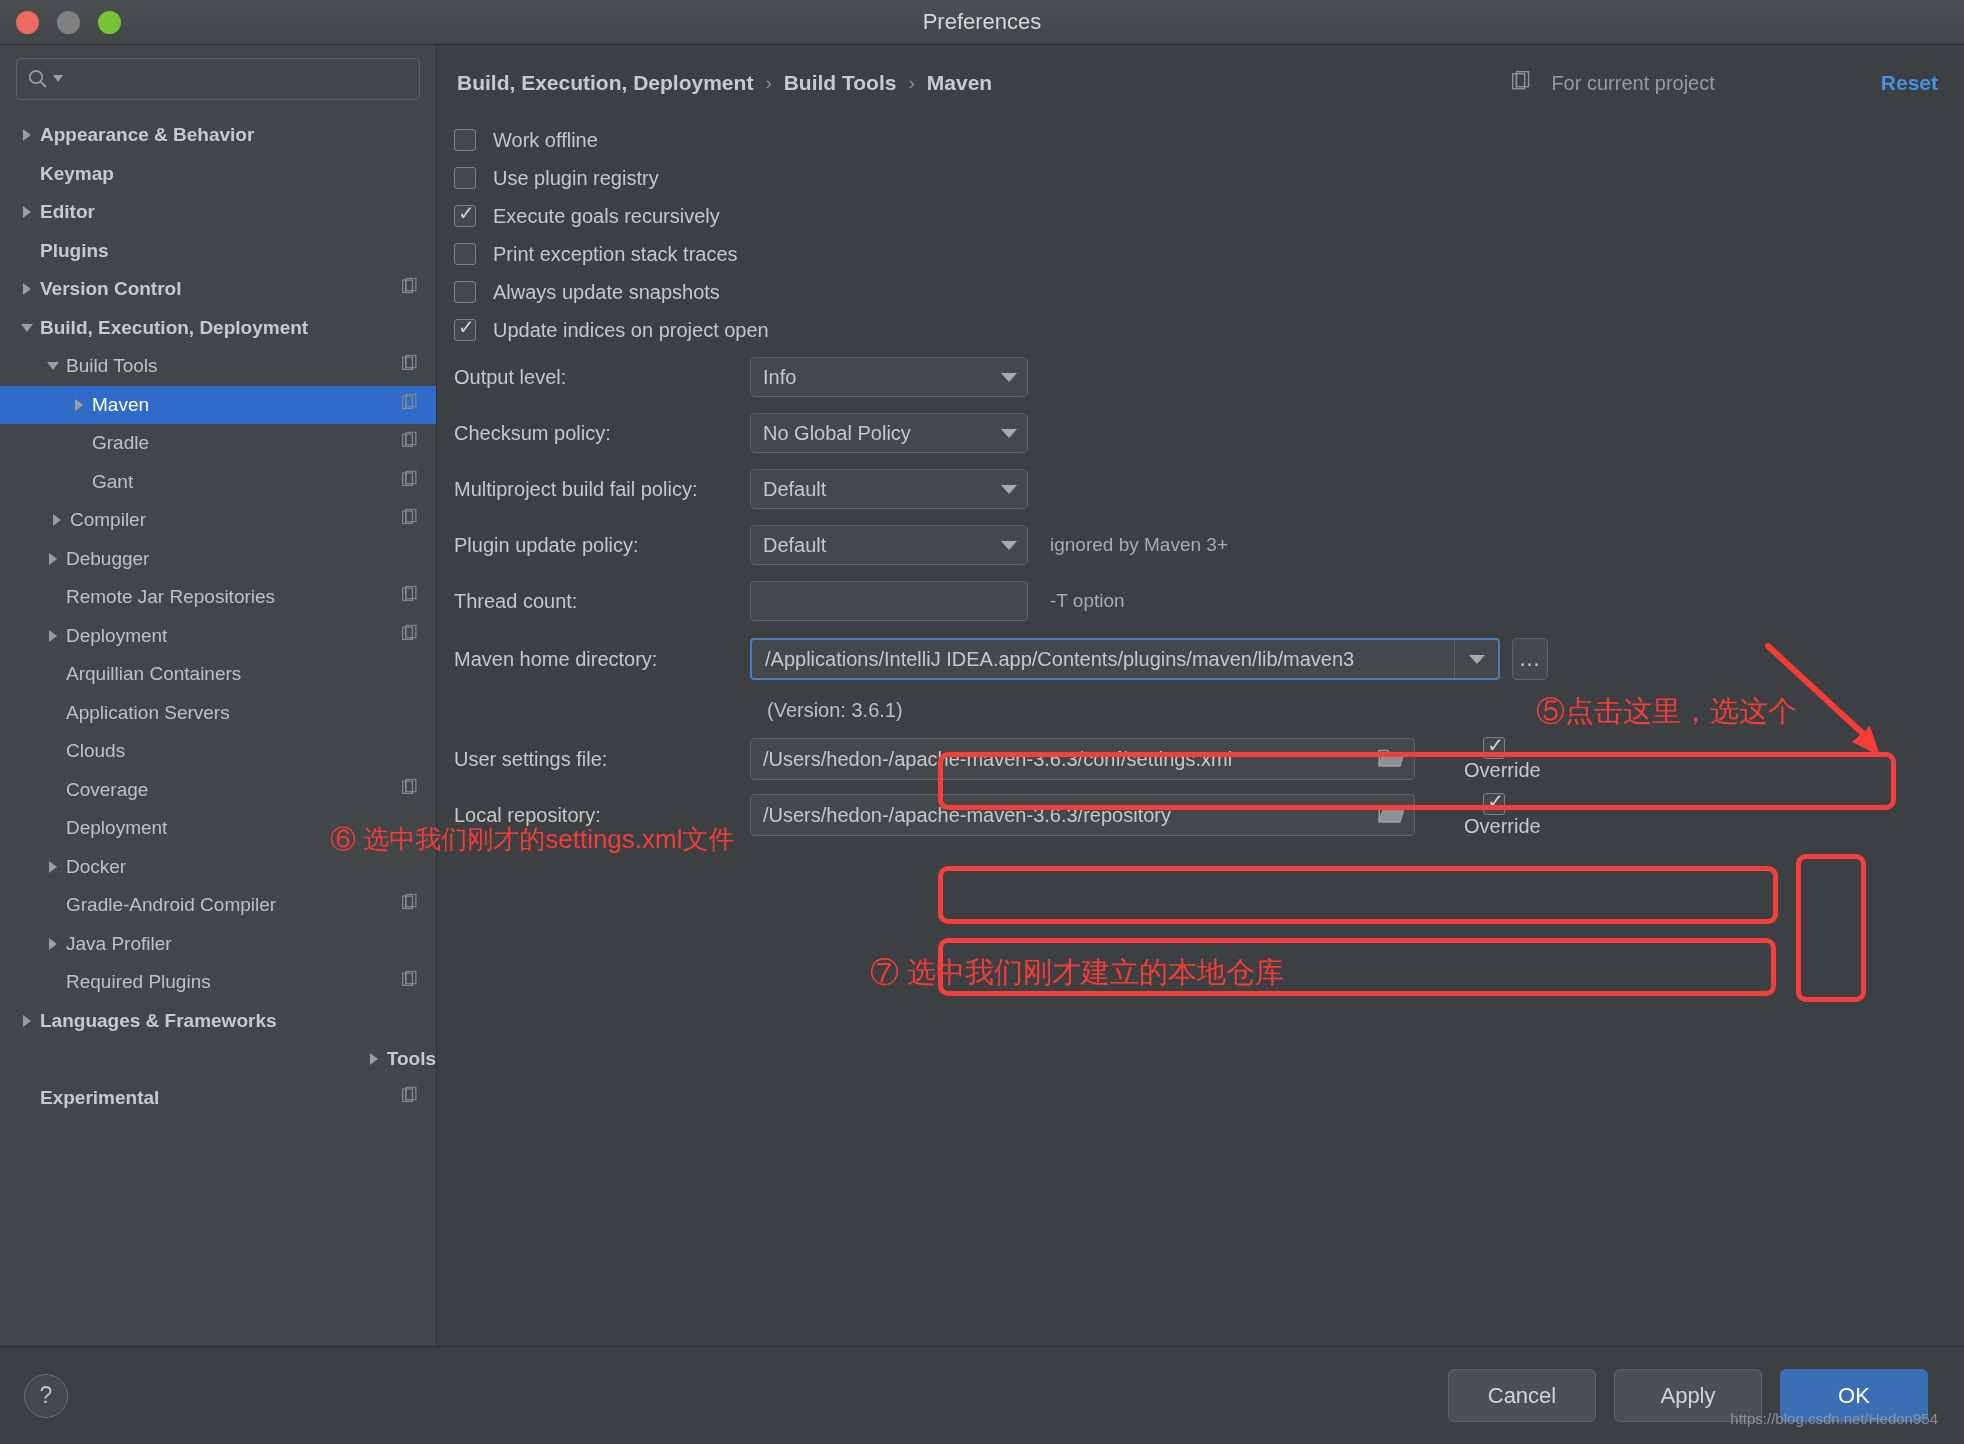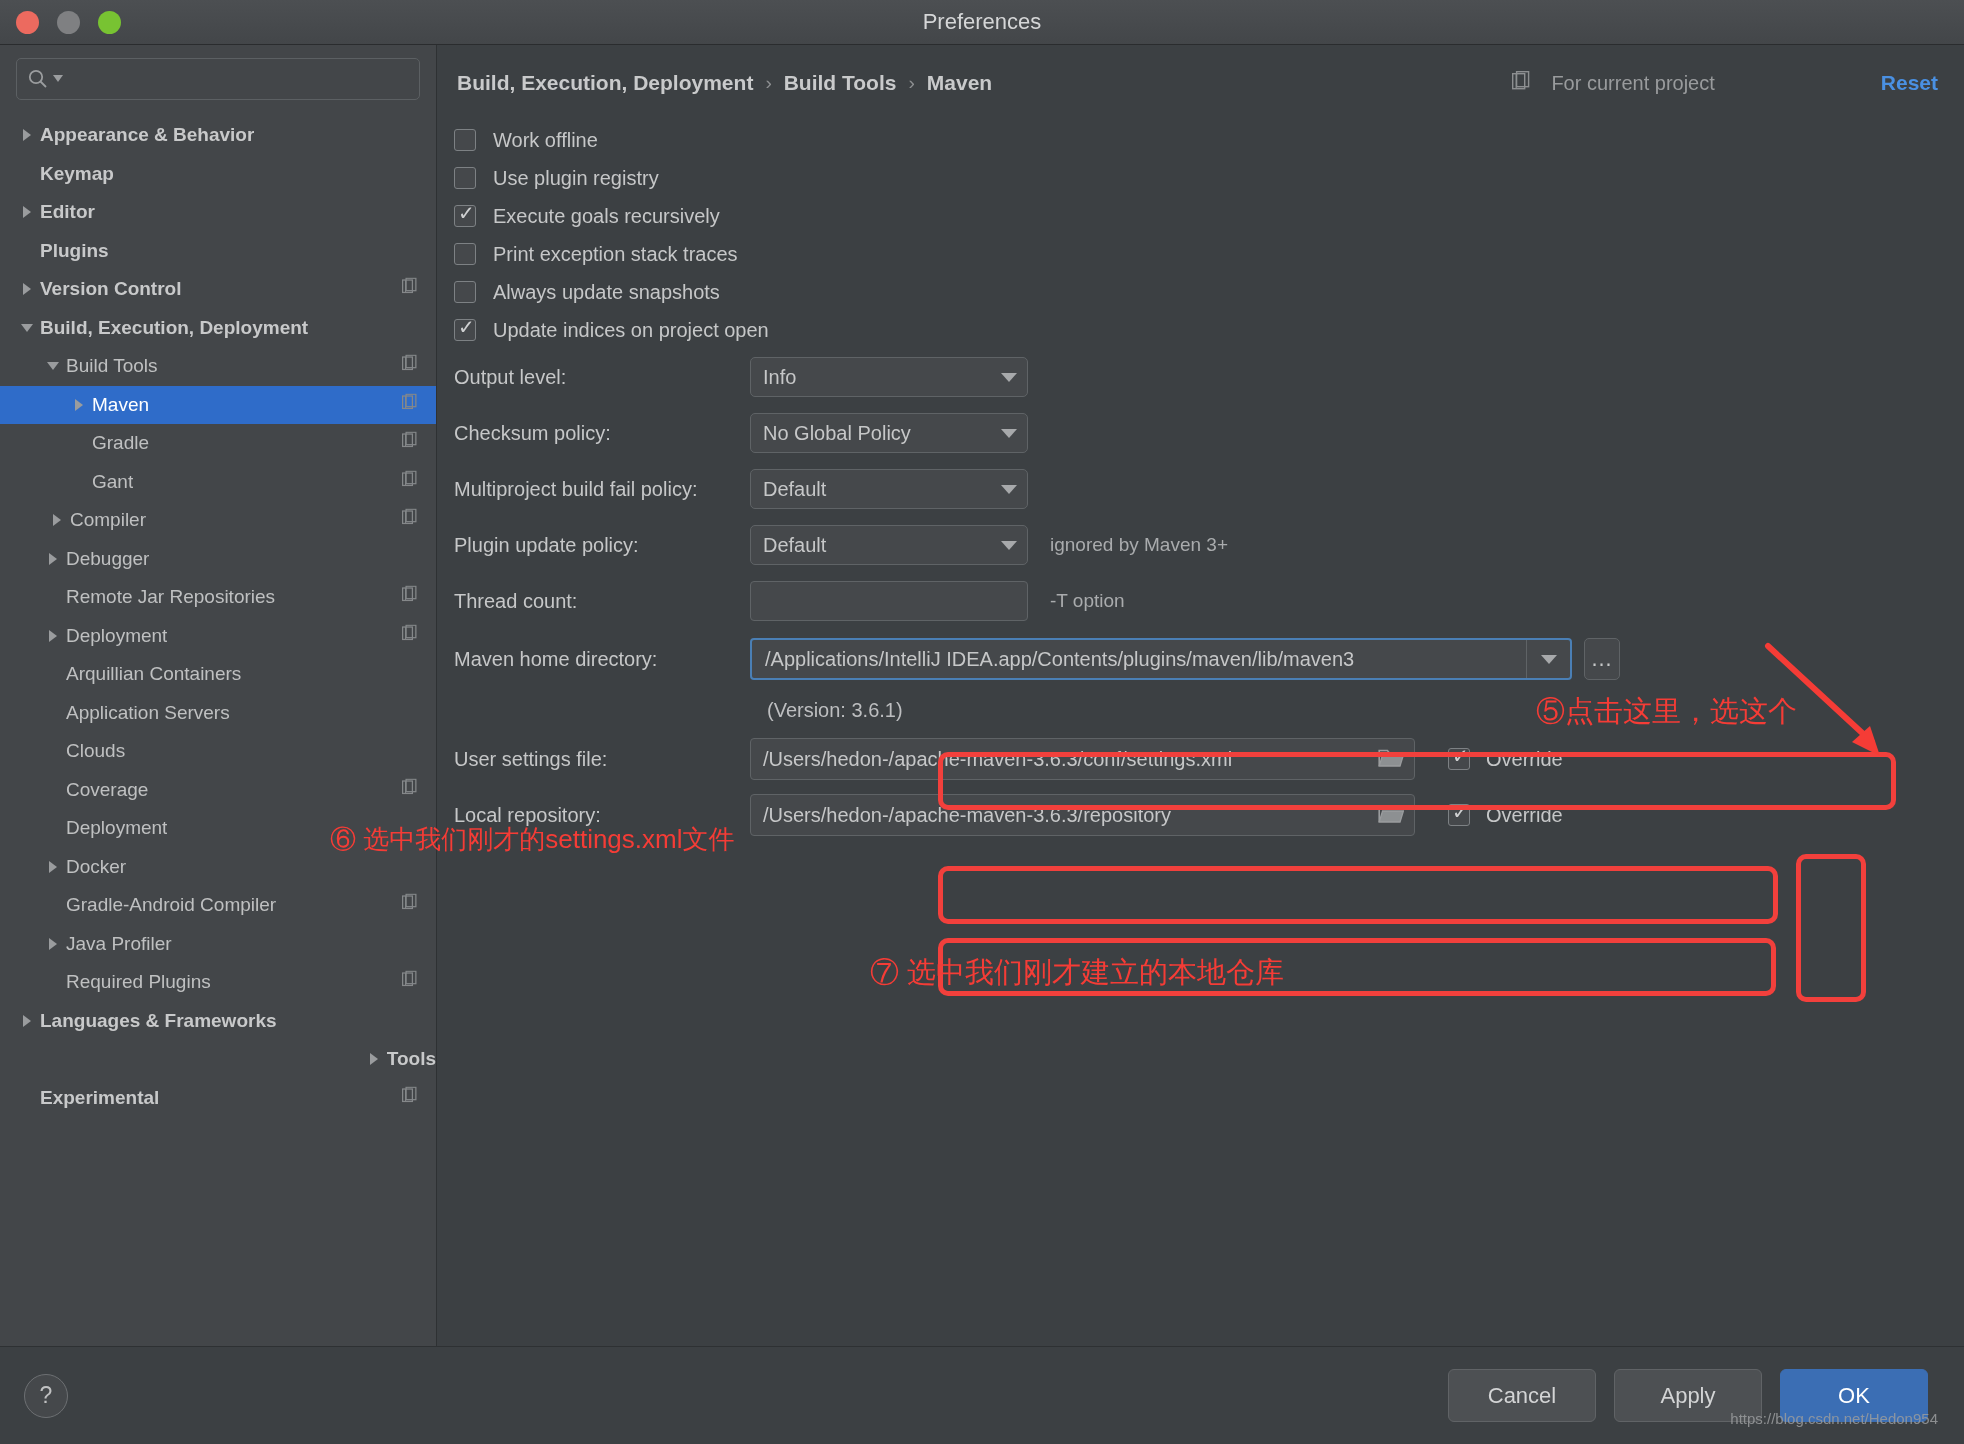--- a/index.html
+++ b/index.html
@@ -125,21 +125,21 @@
 
   .textbox {
     height: 40px; border: 1px solid #5f6366; border-radius: 4px;
     background: #45484b; display: flex; align-items: center; padding: 0 8px 0 12px;
   }
   .textbox .val { font-size: 20px; color: #c6c7c8; white-space: nowrap; overflow: hidden; }
 
   
   #mavenhome-row { height: 60px; }
   #mavenhome-combo {
-    width: 822px; height: 42px; border: 2px solid #4a7fb5; border-radius: 4px;
+    width: 750px; height: 42px; border: 2px solid #4a7fb5; border-radius: 4px;
     background: #45484b; display: flex; align-items: center; position: relative;
   }
   #mavenhome-combo .val { font-size: 20px; color: #c6c7c8; padding-left: 13px; flex:1 1 auto; overflow:hidden; white-space:nowrap; }
   #mavenhome-arrow {
     width: 44px; height: 100%; border-left: 1px solid #5f6366;
     display: flex; align-items: center; justify-content: center; flex: 0 0 44px;
   }
   .ellipsis-btn {
     width: 36px; height: 42px; border: 1px solid #5f6366; border-radius: 5px;
     background: #45484b; margin-left: 12px;
@@ -147,21 +147,21 @@
     font-size: 22px; color: #c6c7c8; letter-spacing: 1px; line-height: 10px;
   }
   .version-note { padding-left: 330px; font-size: 20px; color: #bdbec0; height: 42px; display:flex; align-items:center; }
 
   .path-row { display: flex; align-items: center; height: 56px; padding-left: 17px; }
   .path-box {
     width: 665px; height: 42px; border: 1px solid #5f6366; border-radius: 4px;
     background: #45484b; display: flex; align-items: center; padding: 0 10px 0 12px;
   }
   .path-box .val { font-size: 20px; color: #c6c7c8; flex: 1 1 auto; white-space: nowrap; overflow: hidden; }
-  .override-wrap { display: flex; align-items: center; margin-left: 33px; }
+  .override-wrap { display: flex; align-items: center; margin-left: 33px; flex-direction: column; }
   .override-label { margin-left: 16px; font-size: 20px; color: #c6c7c8; }
 
   
   .anno { position: absolute; pointer-events: none; }
   .red-box { border: 5px solid #f2403c; border-radius: 10px; }
   .red-text { color: #f53c36; font-size: 26px; white-space: nowrap; font-family: "Liberation Sans", sans-serif; }
   .red-text.big { font-size: 29px; }
 
   
   #bottom {

